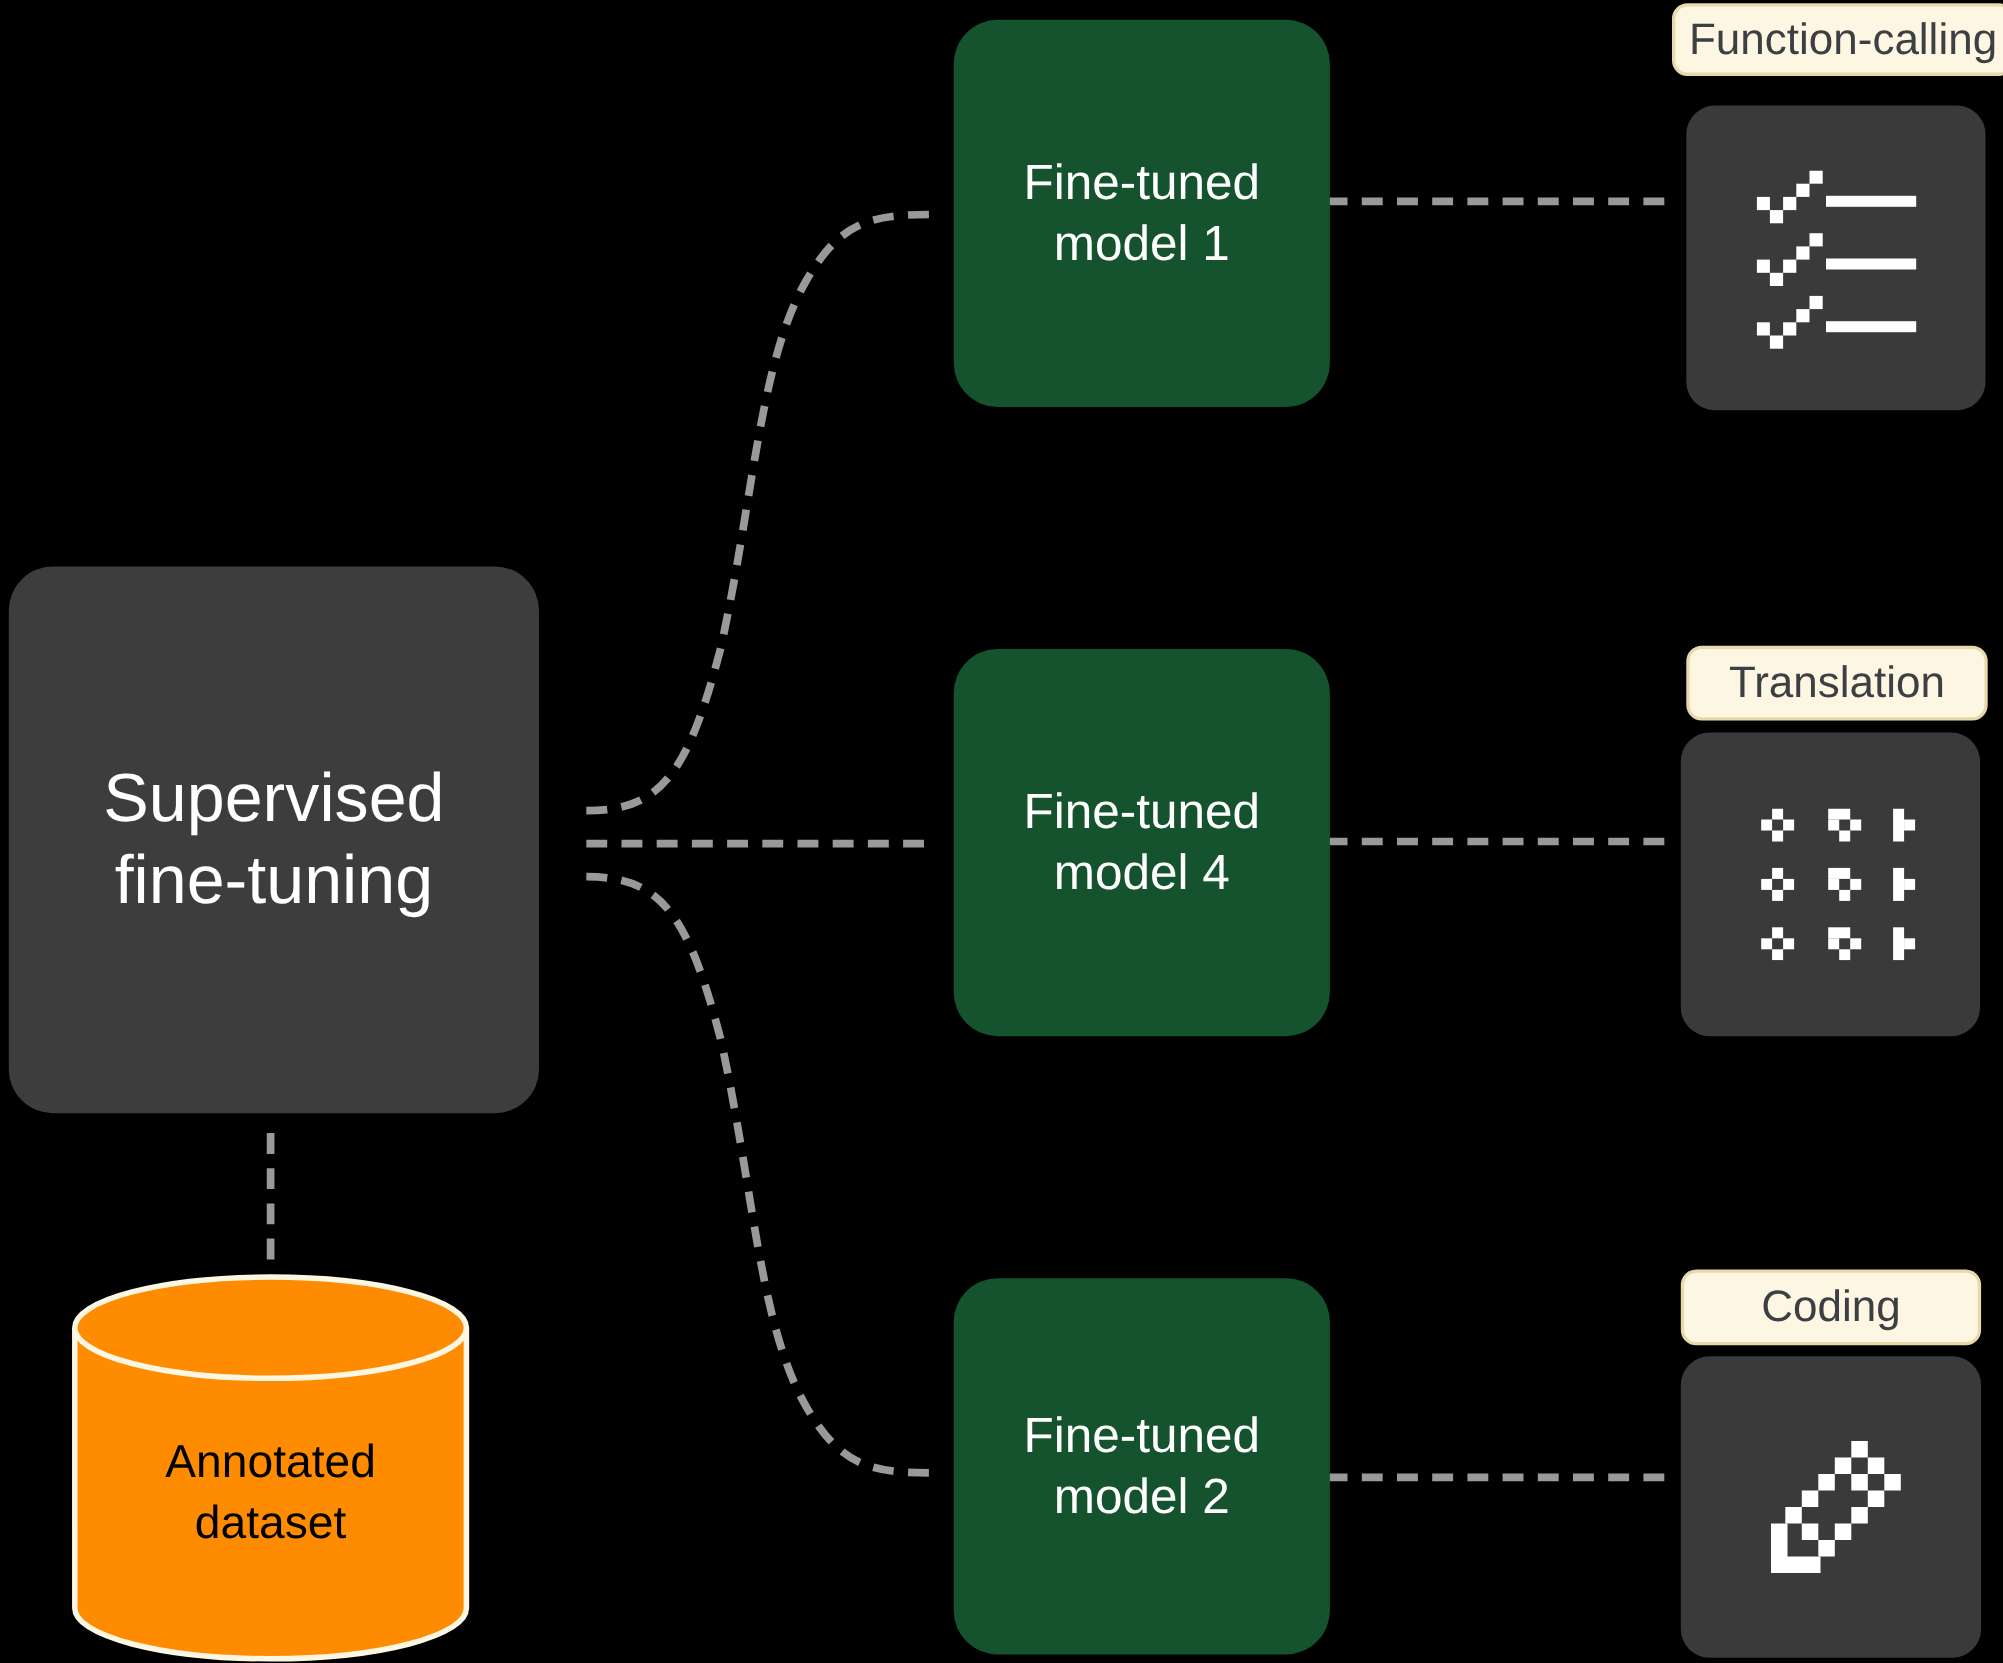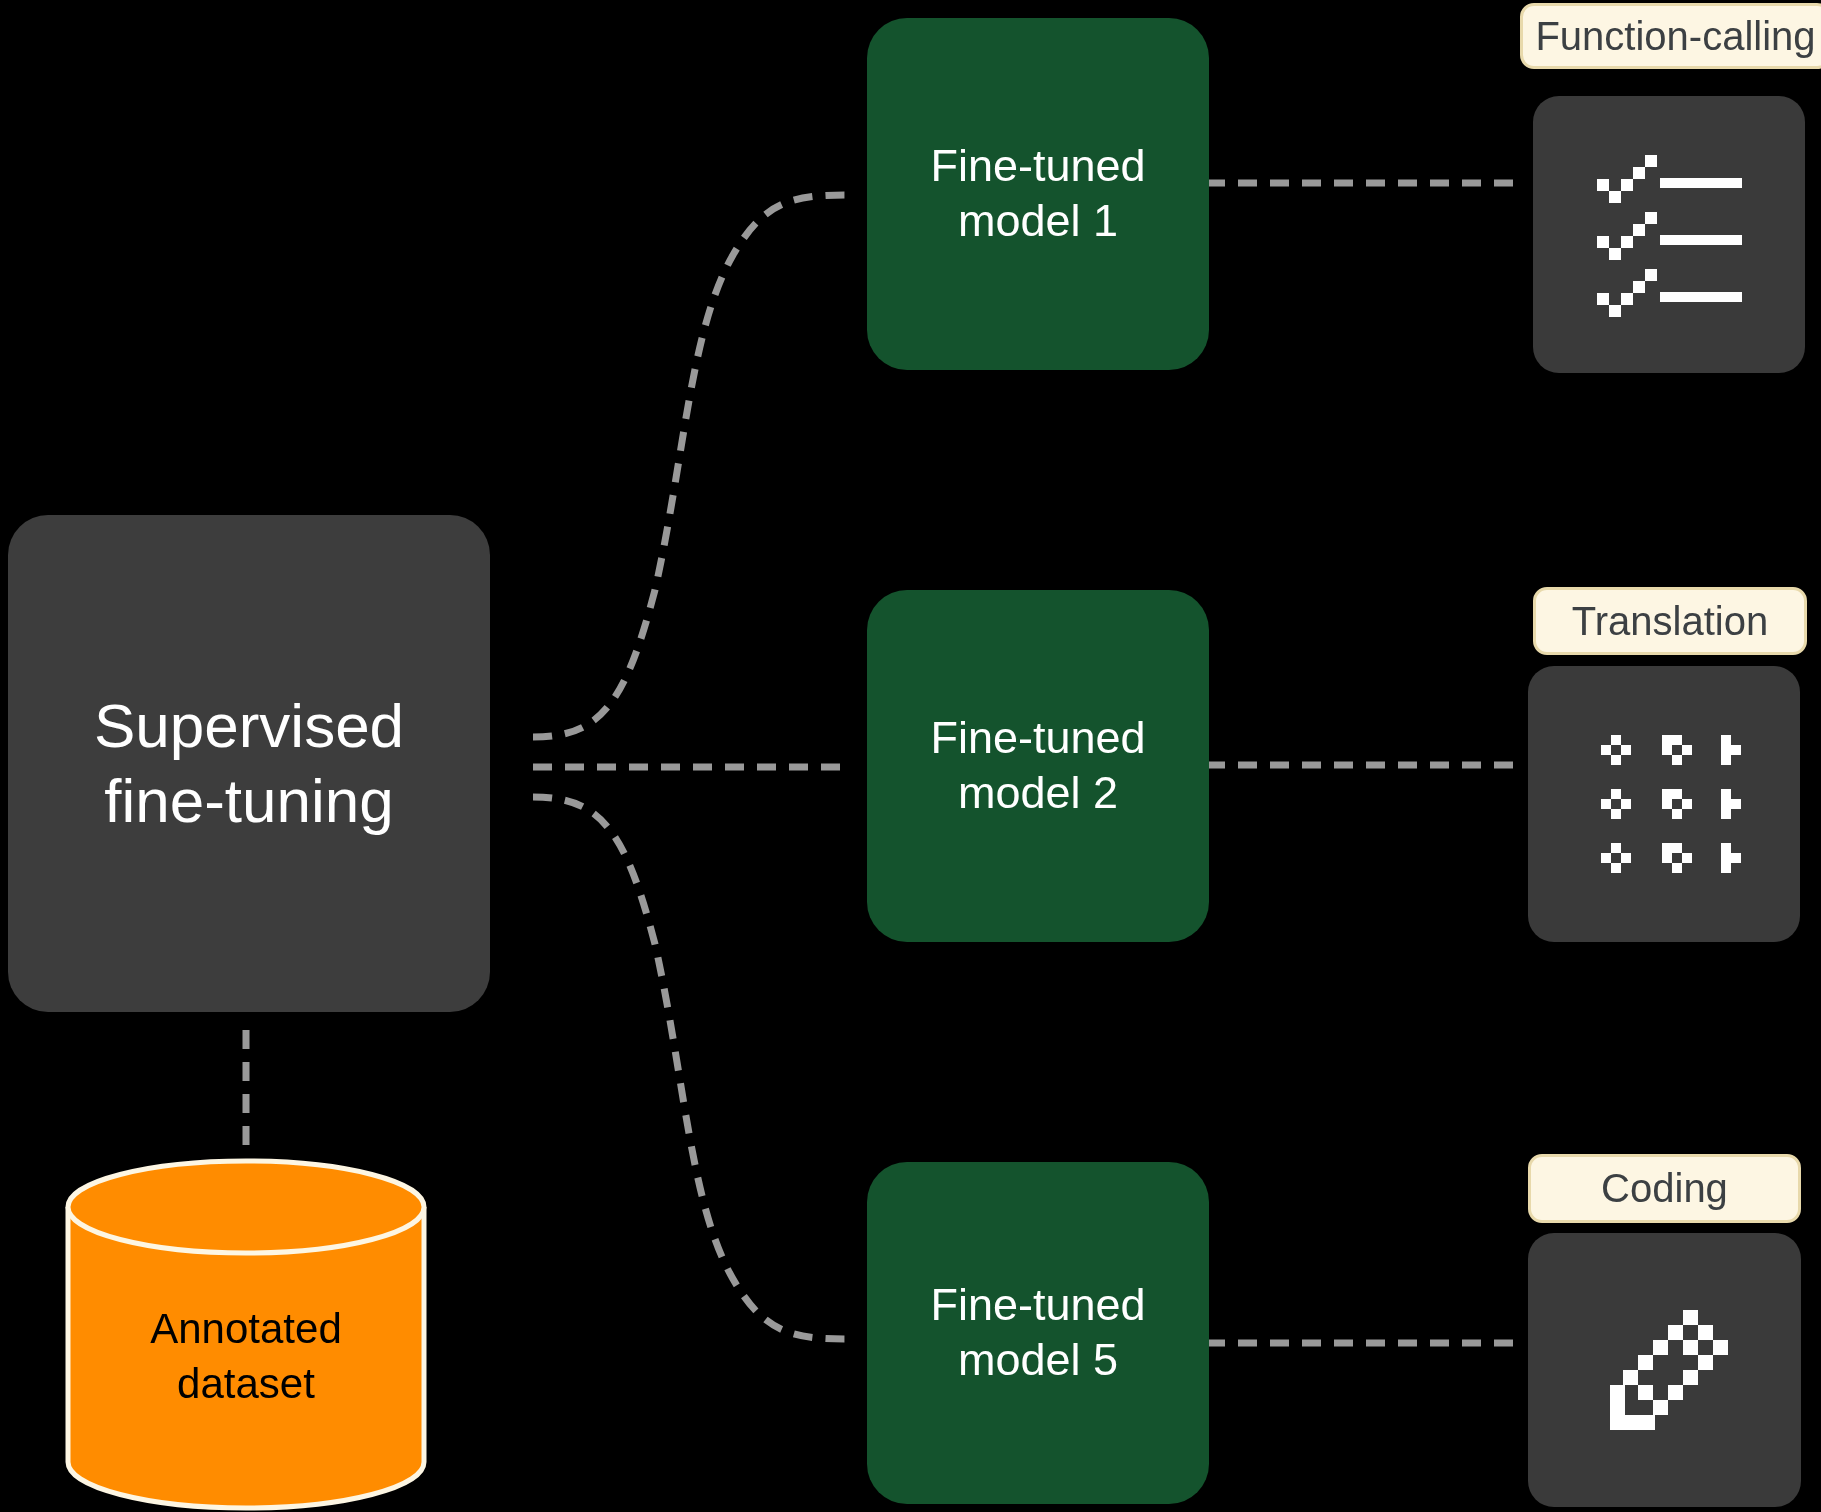--- a/index.html
+++ b/index.html
@@ -68,24 +68,24 @@
   </div>
 
   <div class="node source-box">
     <div class="txt">Supervised fine-tuning</div>
   </div>
 
   <div class="node model-box model-1">
     <div class="txt">Fine-tuned model 1</div>
   </div>
   <div class="node model-box model-2">
+    <div class="txt">Fine-tuned model 4</div>
+  </div>
+  <div class="node model-box model-3">
     <div class="txt">Fine-tuned model 2</div>
-  </div>
-  <div class="node model-box model-3">
-    <div class="txt">Fine-tuned model 5</div>
   </div>
 
   <div class="task-label label-1">
     <span>Function-calling</span>
   </div>
   <div class="task-label label-2">
     <span>Translation</span>
   </div>
   <div class="task-label label-3">
     <span>Coding</span>

